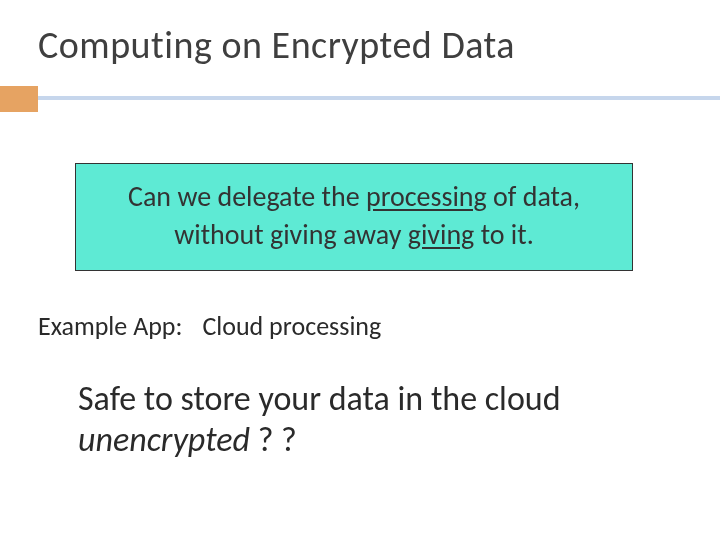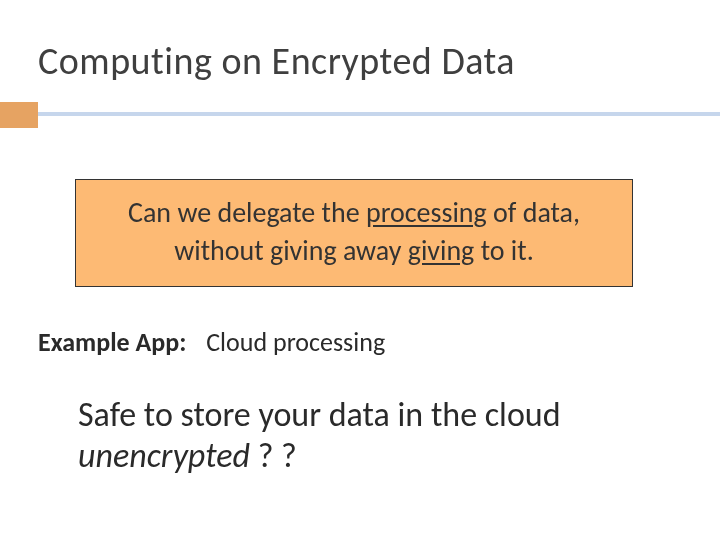--- a/index.html
+++ b/index.html
@@ -9,21 +9,20 @@
     height: 540px;
     background: #ffffff;
     font-family: "Gill Sans", "Gill Sans MT", Calibri, "Trebuchet MS", sans-serif;
     color: #3f3f3f;
     overflow: hidden;
   }
   .slide {
     position: relative;
     width: 720px;
     height: 504px;
-    margin-top: 16px;
   }
   .title {
     position: absolute;
     top: 22px;
     left: 38px;
     font-size: 38px;
     font-weight: 400;
     color: #3f3f3f;
     letter-spacing: 0.5px;
   }
@@ -49,21 +48,21 @@
     width: 38px;
     height: 26px;
     background: #e6a362;
   }
   .callout {
     position: absolute;
     top: 163px;
     left: 75px;
     width: 558px;
     border: 1.5px solid #333;
-    background: #fdba74;
+    background: #5eead4;
     padding: 14px 10px 16px 10px;
     box-sizing: border-box;
   }
   .callout-line {
     text-align: center;
     font-size: 28px;
     line-height: 1.35;
     font-weight: 300;
     color: #333;
   }
@@ -74,21 +73,20 @@
   .example-row {
     position: absolute;
     top: 310px;
     left: 38px;
     font-size: 26px;
     font-family: Calibri, "Gill Sans", sans-serif;
     color: #2a2a2a;
   }
   .example-label {
     display: inline;
-    font-weight: bold;
   }
   .example-value {
     display: inline;
     margin-left: 14px;
   }
   .body-line {
     position: absolute;
     top: 378px;
     left: 78px;
     font-size: 34px;

